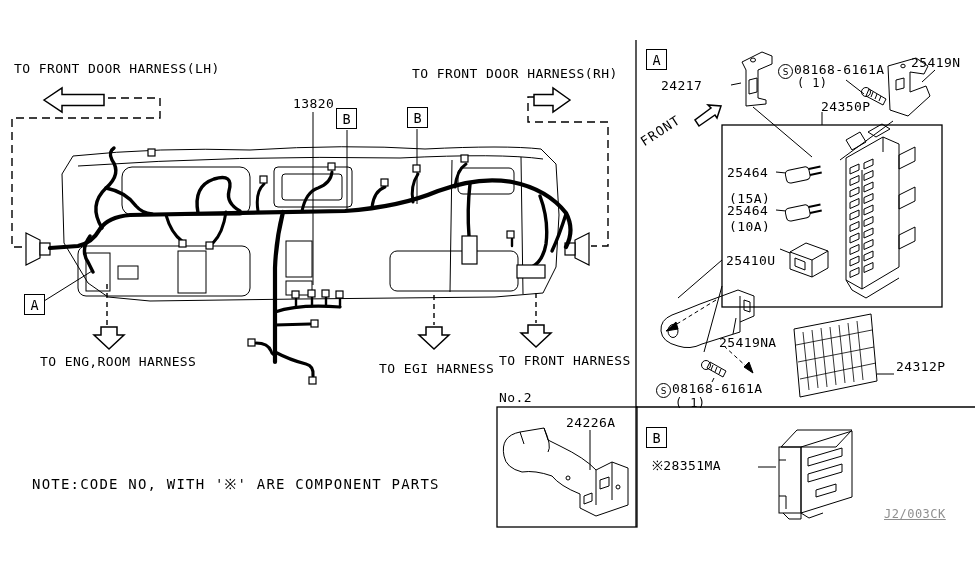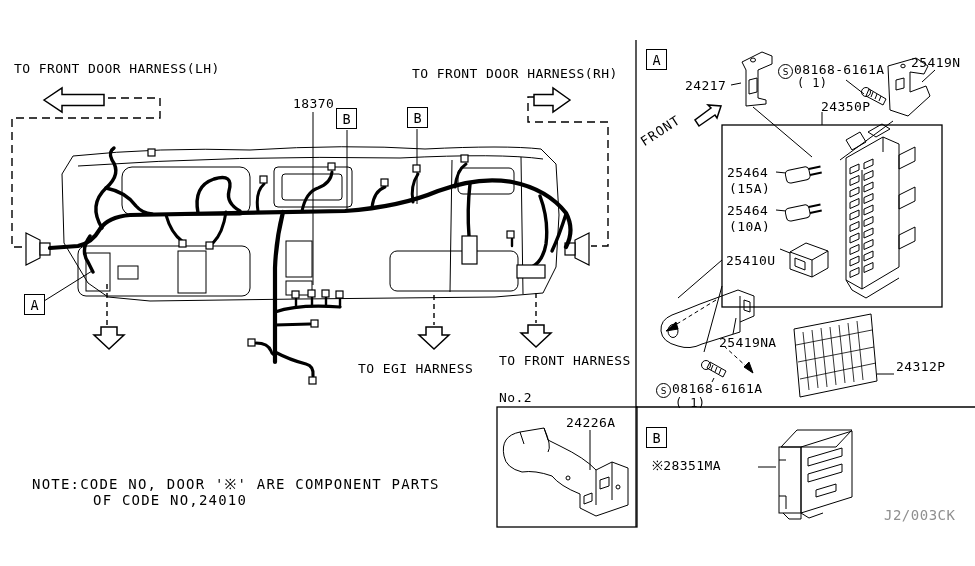--- a/index.html
+++ b/index.html
@@ -8,21 +8,21 @@
   .art{position:absolute;left:0;top:0;z-index:1;}
   .lbl{position:absolute;font-size:13px;letter-spacing:0.4px;white-space:pre;z-index:4;line-height:1.1;}
   .small{font-size:12px;}
   .note-l{font-size:14px;letter-spacing:1.2px;}
   .callout{position:absolute;width:19px;height:19px;border:1.6px solid #000;background:#fff;
            display:flex;align-items:center;justify-content:center;font-size:13.5px;z-index:5;}
   .scircle{position:absolute;width:13px;height:13px;border:1.2px solid #000;border-radius:50%;
            display:flex;align-items:center;justify-content:center;font-size:9.5px;z-index:4;background:#fff;}
   .front-lbl{position:absolute;left:646px;top:134px;font-size:13px;letter-spacing:1px;
              transform:rotate(-33deg);transform-origin:0 100%;z-index:4;}
-  .footer-code{position:absolute;left:884px;top:507px;font-size:14px;color:#8f8f8f;z-index:4;letter-spacing:0.5px;}
+  .footer-code{position:absolute;left:884px;top:507px;font-size:12px;color:#8f8f8f;z-index:4;letter-spacing:0.5px;text-decoration:underline;}
 </style>
 </head>
 <body>
 
 <div class="page">
 
   <svg class="art" width="975" height="566" viewBox="0 0 975 566">
 
     <g stroke="#000" stroke-width="1.3" fill="none">
       <path d="M636,40 V527"></path>
@@ -219,51 +219,51 @@
       <path d="M504,456 Q500,436 520,432 L544,428 L548,440 L560,446 Q585,458 596,470 L612,462 L628,468 L628,505 L596,516 L580,508 L580,494 Q560,486 552,476 Q535,470 522,472 Q506,468 504,456 Z"></path>
       <path d="M520,432 L524,444 M544,428 Q552,446 548,452 M596,470 L596,505 M612,462 L612,500"></path>
       <path d="M600,480 l9,-3 v9 l-9,3 z M584,496 l8,-3 v8 l-8,3 z"></path>
       <circle cx="618" cy="487" r="2"></circle>
       <circle cx="568" cy="478" r="2"></circle>
     </g>
   </svg>
 
   <div class="lbl" style="left:412px;top:67px">TO FRONT DOOR HARNESS(RH)</div>
   <div class="lbl" style="left:14px;top:62px">TO FRONT DOOR HARNESS(LH)</div>
-  <div class="lbl" style="left:293px;top:97px">18370</div>
-  <div class="lbl" style="left:358px;top:362px">TO EGI HARNESS</div>
+  <div class="lbl" style="left:293px;top:97px">13820</div>
+  <div class="lbl" style="left:40px;top:355px">TO ENG,ROOM HARNESS</div>
+  <div class="lbl" style="left:379px;top:362px">TO EGI HARNESS</div>
   <div class="lbl" style="left:499px;top:354px">TO FRONT HARNESS</div>
   <div class="lbl" style="left:499px;top:391px">No.2</div>
 
   <div class="callout" style="left:24px;top:294px">A</div>
   <div class="callout" style="left:336px;top:108px">B</div>
   <div class="callout" style="left:407px;top:107px">B</div>
 
   <div class="callout" style="left:646px;top:49px">A</div>
   <div class="front-lbl">FRONT</div>
-  <div class="lbl" style="left:685px;top:79px">24217</div>
+  <div class="lbl" style="left:661px;top:79px">24217</div>
   <div class="scircle" style="left:778px;top:64px">S</div>
   <div class="lbl" style="left:794px;top:63px">08168-6161A</div>
   <div class="lbl small" style="left:797px;top:77px">( 1)</div>
   <div class="lbl" style="left:911px;top:56px">25419N</div>
   <div class="lbl" style="left:821px;top:100px">24350P</div>
   <div class="lbl" style="left:727px;top:166px">25464</div>
-  <div class="lbl" style="left:729px;top:182px">(15A)</div>
+  <div class="lbl" style="left:729px;top:192px">(15A)</div>
   <div class="lbl" style="left:727px;top:204px">25464</div>
   <div class="lbl" style="left:729px;top:220px">(10A)</div>
   <div class="lbl" style="left:726px;top:254px">25410U</div>
   <div class="lbl" style="left:719px;top:336px">25419NA</div>
   <div class="scircle" style="left:656px;top:383px">S</div>
   <div class="lbl" style="left:672px;top:382px">08168-6161A</div>
   <div class="lbl small" style="left:675px;top:397px">( 1)</div>
   <div class="lbl" style="left:896px;top:360px">24312P</div>
 
   <div class="callout" style="left:646px;top:427px">B</div>
   <div class="lbl" style="left:652px;top:459px">※28351MA</div>
 
   <div class="lbl" style="left:566px;top:416px">24226A</div>
 
-  <div class="lbl note-l" style="left:32px;top:477px">NOTE:CODE NO, DOOR '※' ARE COMPONENT PARTS</div>
-  <div class="lbl note-l" style="left:93px;top:493px">OF CODE NO,24010</div>
+  <div class="lbl note-l" style="left:32px;top:477px">NOTE:CODE NO, WITH '※' ARE COMPONENT PARTS</div>
 
   <div class="footer-code">J2/003CK</div>
 
 </div>
 
 </body></html>

